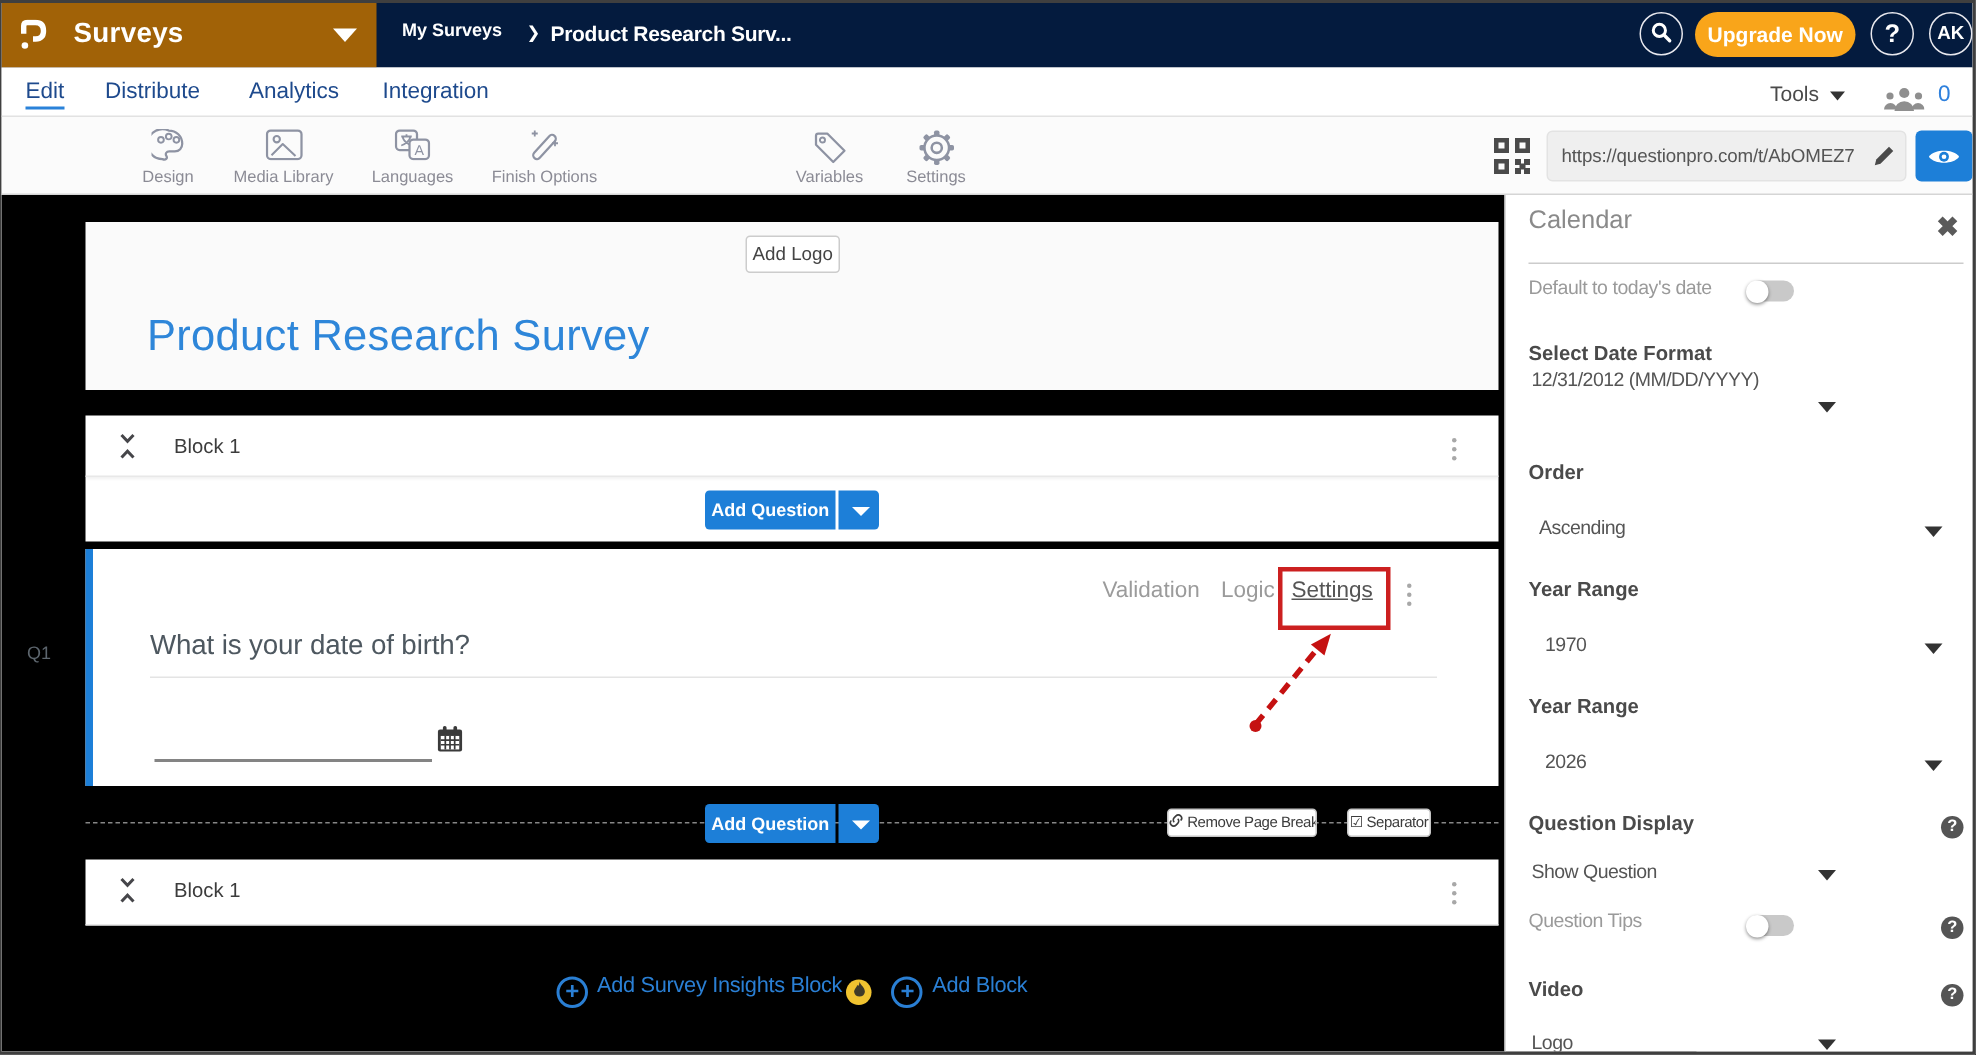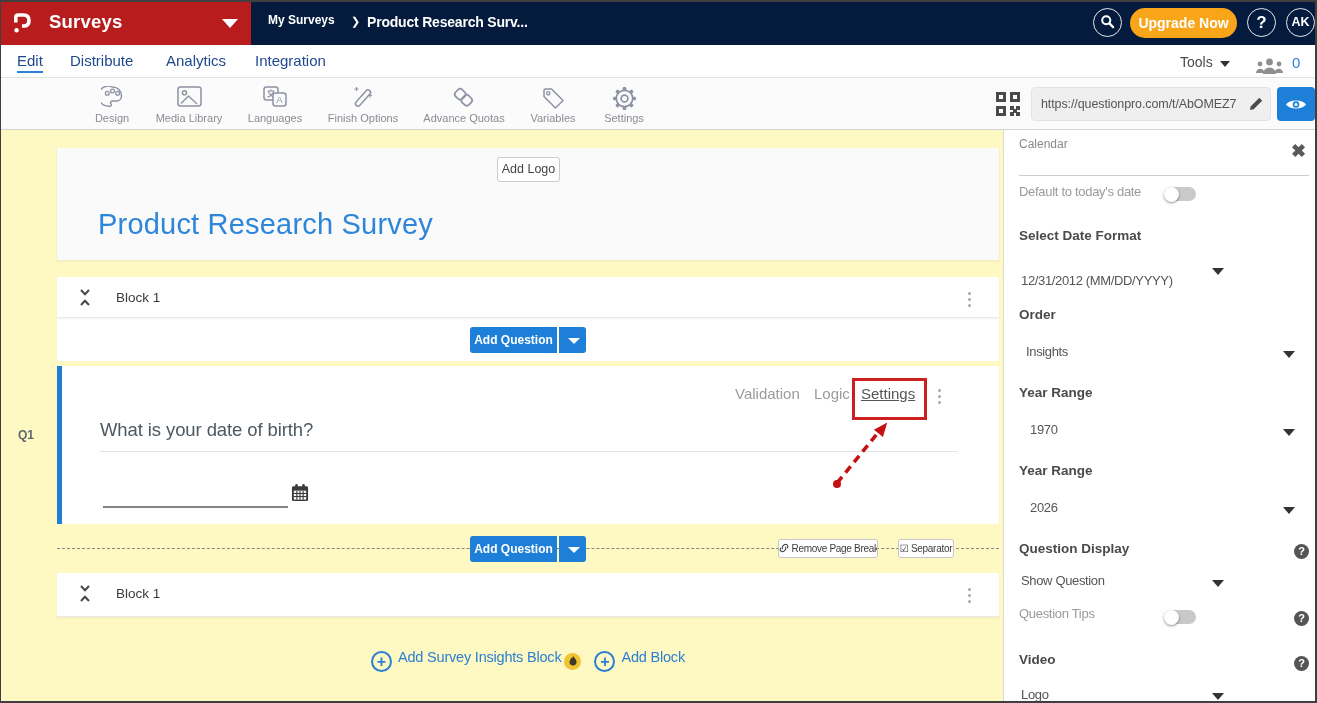--- a/index.html
+++ b/index.html
@@ -2,21 +2,21 @@
 <html><head>
 <meta charset="utf-8">
 <style>
 * { margin:0; padding:0; box-sizing:border-box; }
 html,body { width:1317px; height:703px; overflow:hidden; }
 body { font-family:"Liberation Sans", sans-serif; position:relative; background:#f1f1f1; border:2px solid #3f3f3f; border-left-width:1px; }
 .abs { position:absolute; }
 
 
 #row1 { position:absolute; left:0; top:0; width:1314px; height:43px; background:#041b3e; }
-#prodbox { position:absolute; left:0; top:0; width:250px; height:43px; background:#b91c1c; }
+#prodbox { position:absolute; left:0; top:0; width:250px; height:43px; background:#a16207; }
 #prodbox .ptxt { position:absolute; left:48px; top:9px; color:#fff; font-size:18.5px; font-weight:bold; letter-spacing:0.2px; }
 #prodbox .caret { position:absolute; left:221px; top:17px; width:0; height:0; border-left:8px solid transparent; border-right:8px solid transparent; border-top:9px solid #fff; }
 .crumb { position:absolute; top:11px; color:#fff; font-size:15px; font-weight:bold; }
 .chev { position:absolute; top:13px; color:#fff; font-size:11px; }
 .circbtn { position:absolute; top:6px; width:29px; height:29px; border:1.6px solid #e8e8ee; border-radius:50%; color:#fff; text-align:center; }
 #upgrade { position:absolute; left:1129px; top:6px; width:107px; height:30px; background:#f9a51a; border-radius:16px; color:#fff; font-size:14px; font-weight:bold; text-align:center; line-height:30px; }
 
 
 #row2 { position:absolute; left:0; top:43px; width:1314px; height:33px; background:#fff; border-bottom:1px solid #e2e2e2; }
 .tab { position:absolute; top:7px; color:#1e4a8d; font-size:15px; }
@@ -25,57 +25,57 @@
 
 #row3 { position:absolute; left:0; top:76px; width:1314px; height:52px; background:#fbfbfb; border-bottom:1px solid #d5d5d5; }
 .tool { position:absolute; top:0; height:52px; text-align:center; color:#8b8b95; }
 .tool .lbl { position:absolute; bottom:6px; width:100%; font-size:11px; white-space:nowrap; }
 .tool svg { margin-top:8px; }
 #ws { background:#e9e9e9; }
 #urlfield { position:absolute; left:1030px; top:9px; width:240px; height:34px; background:#efefef; border:1px solid #e3e3e3; border-radius:4px; color:#555; font-size:12.5px; letter-spacing:-0.1px; line-height:32px; padding-left:9px; white-space:nowrap; overflow:hidden; }
 #eyebtn { position:absolute; left:1276px; top:9px; width:38px; height:34px; background:#1d7fd8; border-radius:4px; }
 
 
-#canvas { position:absolute; left:0; top:128px; width:1130px; height:571px; background:#fef9c3; }
+#canvas { position:absolute; left:0; top:128px; width:1130px; height:571px; background:#000000; }
 .card { position:absolute; left:56px; width:942px; background:#fff; }
 #titlecard { top:18px; height:112px; background:#fafafa; box-shadow:0 1px 2px rgba(0,0,0,0.08); }
 #addlogo { position:absolute; left:440px; top:9px; width:63px; height:25px; background:#fff; border:1px solid #ccc; border-radius:3px; font-size:12.5px; color:#444; text-align:center; line-height:23px; }
 #title { position:absolute; left:41px; top:60px; color:#2e86d9; font-size:29px; font-weight:500; letter-spacing:0.2px; }
 .blockhdr { height:41px; border-bottom:1px solid #e8e8e8; box-shadow:0 1px 2px rgba(0,0,0,0.06); }
 .blockhdr .bname { position:absolute; left:59px; top:13px; font-size:13.5px; color:#3c3c3c; }
 .collapse { position:absolute; left:23px; top:12px; }
 .vdots { position:absolute; right:28px; top:12px; color:#a0a0a0; font-size:13px; line-height:6px; letter-spacing:0; }
 .vdots div { width:3.5px; height:3.5px; background:#a8a8a8; border-radius:50%; margin:2.6px auto; }
 #block1 { top:147px; height:84px; }
 #aqrow1 { position:absolute; left:0; top:41px; width:100%; height:43px; }
 .addqbtn { position:absolute; width:116px; height:26px; }
 .addqbtn .main { position:absolute; left:0; top:0; width:87px; height:26px; background:#1d7fd8; border-radius:3px 0 0 3px; color:#fff; font-size:12px; font-weight:bold; text-align:center; line-height:26px; }
 .addqbtn .dd { position:absolute; left:89px; top:0; width:27px; height:26px; background:#1d7fd8; border-radius:0 3px 3px 0; }
 .addqbtn .dd:after { content:""; position:absolute; left:9px; top:11px; border-left:6px solid transparent; border-right:6px solid transparent; border-top:6px solid #fff; }
 #qcard { top:236px; height:158px; border-left:5px solid #1d7fd8; }
-#q1lbl { position:absolute; left:17px; top:298px; font-size:12px; color:#5d666e;font-weight:bold; }
+#q1lbl { position:absolute; left:17px; top:298px; font-size:12px; color:#5d666e; }
 .qtabs { position:absolute; top:19px; font-size:15px; color:#9b9b9b;text-align:center; }
 #settingslink { color:#555; text-decoration:underline; }
 #redbox { position:absolute; left:790px; top:12px; width:75px; height:42px; border:3.5px solid #cc2020; }
 #qtext { position:absolute; left:38px; top:53px; font-size:18.5px; letter-spacing:-0.1px; color:#4e5860; }
 #qunderline { position:absolute; left:38px; top:85px; width:858px; height:1px; background:#e4e4e4; }
 #dateline { position:absolute; left:41px; top:140px; width:185px; height:1.6px; background:#848484; }
 #calicon { position:absolute; left:229px; top:118px; }
 #pbrow { position:absolute; left:56px; top:404px; width:942px; height:40px; }
 #dashline { position:absolute; left:0; top:14px; width:100%; border-top:1px dashed #868686; }
 .smallbtn { position:absolute; top:5px; height:19px; background:#fff; border:1px solid #c6c6c6; border-radius:3px; font-size:10px; letter-spacing:-0.3px; color:#3c3c3c; line-height:17px; text-align:center; white-space:nowrap; overflow:hidden; }
 #block2 { top:443px; height:44px; }
 #addrow { position:absolute; left:56px; top:518px; width:942px; height:30px; text-align:center; }
 .addlink { color:#2a7fd4; font-size:14.5px; letter-spacing:-0.2px; }
 .pluscirc { display:inline-block; width:21px; height:21px; border:2.4px solid #2a7fd4; border-radius:50%; color:#2a7fd4; font-size:16px; line-height:17px; text-align:center; vertical-align:-5px; font-weight:bold; }
 #firebadge { display:inline-block; width:17px; height:17px; background:#f0c330; border-radius:50%; vertical-align:-4px; text-align:center; line-height:15px; }
 
 
 #rpanel { position:absolute; left:1002px; top:128px; width:312px; height:571px; background:#fff; border-left:1px solid #d8d8d8; }
-#rpanel .hdr { position:absolute; left:15px; top:7px; font-size:12px; color:#8a8a8a; }
+#rpanel .hdr { position:absolute; left:15px; top:7px; font-size:17px; color:#8a8a8a; }
 #closex { position:absolute; right:9px; top:10px; color:#5a5a5a; font-size:18px; font-weight:bold; }
 #rphr { position:absolute; left:15px; top:45px; width:290px; height:1px; background:#ccc; }
 .rlbl { position:absolute; left:15px; font-size:13px; letter-spacing:-0.3px; color:#9a9a9a; }
 .rbold { position:absolute; left:15px; font-size:13.5px; font-weight:bold; color:#4a4a4a; }
 .rval { position:absolute; left:17px; font-size:13px; letter-spacing:-0.35px; color:#555; }
 .rcaret { position:absolute; width:0; height:0; border-left:6px solid transparent; border-right:6px solid transparent; border-top:7px solid #333; }
 .toggle { position:absolute; left:1165px; width:31px; height:14px; background:#c9c9c9; border-radius:8px; }
 .toggle .knob { position:absolute; left:-1px; top:-0.5px; width:15px; height:15px; background:#fff; border-radius:50%; box-shadow:0 1px 2.5px rgba(0,0,0,0.45); }
 .qmark { position:absolute; left:1293px; width:15px; height:15px; background:#555; color:#fff; border-radius:50%; font-size:11px; font-weight:bold; text-align:center; line-height:15px; }
 </style>
@@ -138,26 +138,20 @@
   <div class="tool" style="left:236px;width:76px"><svg width="24" height="21" viewBox="0 0 24 21">
         <rect x="1" y="1" width="14" height="13" rx="2.5" fill="none" stroke="#8e93a3" stroke-width="1.5"></rect>
         <path d="M4.5 5 h7 M8 3.5 v1.5 M10.5 5 c0 3-4 5.5-6 6 M5.5 5 c0 3 4 5.5 6 6" fill="none" stroke="#8e93a3" stroke-width="1.2"></path>
         <rect x="10" y="7" width="13" height="13" rx="2.5" fill="#fbfbfb" stroke="#8e93a3" stroke-width="1.5"></rect>
         <text x="13.3" y="17" font-size="9.5" fill="#8e93a3" font-family="Liberation Sans">A</text>
       </svg><div class="lbl">Languages</div></div>
   <div class="tool" style="left:322px;width:80px"><svg width="23" height="23" viewBox="0 0 23 23">
         <rect x="8.5" y="2" width="5" height="20" rx="2.5" transform="rotate(42 11 12)" fill="none" stroke="#8e93a3" stroke-width="1.5"></rect>
         <path d="M4.5 1 v4 M2.5 3 h4 M18 7.5 v4 M16 9.5 h4" stroke="#8e93a3" stroke-width="1.2"></path>
       </svg><div class="lbl">Finish Options</div></div>
-  <div class="tool" style="left:418px;width:90px"><svg width="24" height="23" viewBox="0 0 24 23">
-        <g fill="none" stroke="#8e93a3" stroke-width="1.7">
-          <rect x="3.5" y="3.5" width="9.5" height="9.5" rx="3.2" transform="rotate(45 8.2 8.2)"></rect>
-          <rect x="10" y="9.5" width="9.5" height="9.5" rx="3.2" transform="rotate(45 14.7 14.2)"></rect>
-        </g>
-      </svg><div class="lbl">Advance Quotas</div></div>
   <div class="tool" style="left:518px;width:68px"><svg width="24" height="23" viewBox="0 0 24 23">
         <path d="M3 10.5 V4.5 Q3 3 4.5 3 h6 L22 14.5 14.5 22 z" fill="none" stroke="#8e93a3" stroke-width="1.5" stroke-linejoin="round"></path>
         <circle cx="7.3" cy="7.3" r="1.7" fill="none" stroke="#8e93a3" stroke-width="1.3"></circle>
       </svg><div class="lbl">Variables</div></div>
   <div class="tool" style="left:592px;width:62px"><svg width="25" height="25" viewBox="0 0 25 25">
         <g fill="#8e93a3">
           <g id="teeth">
             <rect x="10.7" y="1" width="3.6" height="4.5" rx="1.2"></rect>
             <rect x="10.7" y="1" width="3.6" height="4.5" rx="1.2" transform="rotate(45 12.5 12.5)"></rect>
             <rect x="10.7" y="1" width="3.6" height="4.5" rx="1.2" transform="rotate(90 12.5 12.5)"></rect>
@@ -286,24 +280,24 @@
 
 <div id="rpanel">
   <div class="hdr">Calendar</div>
   <div id="closex">✖</div>
   <div id="rphr"></div>
   <div class="rlbl" style="top:54px">Default to today's date</div>
   <div class="toggle" style="left:161px;top:57px">
       <div class="knob"></div>
     </div>
   <div class="rbold" style="top:98px">Select Date Format</div>
-  <div class="rval" style="top:143px">12/31/2012 (MM/DD/YYYY)</div>
+  <div class="rval" style="top:115px">12/31/2012 (MM/DD/YYYY)</div>
   <div class="rcaret" style="left:208px;top:138px"></div>
   <div class="rbold" style="top:177px">Order</div>
-  <div class="rval" style="top:214px;left:22px">Insights</div>
+  <div class="rval" style="top:214px;left:22px">Ascending</div>
   <div class="rcaret" style="left:279px;top:221px"></div>
   <div class="rbold" style="top:255px">Year Range</div>
   <div class="rval" style="top:292px;left:26px">1970</div>
   <div class="rcaret" style="left:279px;top:299px"></div>
   <div class="rbold" style="top:333px">Year Range</div>
   <div class="rval" style="top:370px;left:26px">2026</div>
   <div class="rcaret" style="left:279px;top:377px"></div>
   <div class="rbold" style="top:411px">Question Display</div>
   <div class="qmark" style="left:290px;top:414px">?</div>
   <div class="rval" style="top:443px">Show Question</div>

